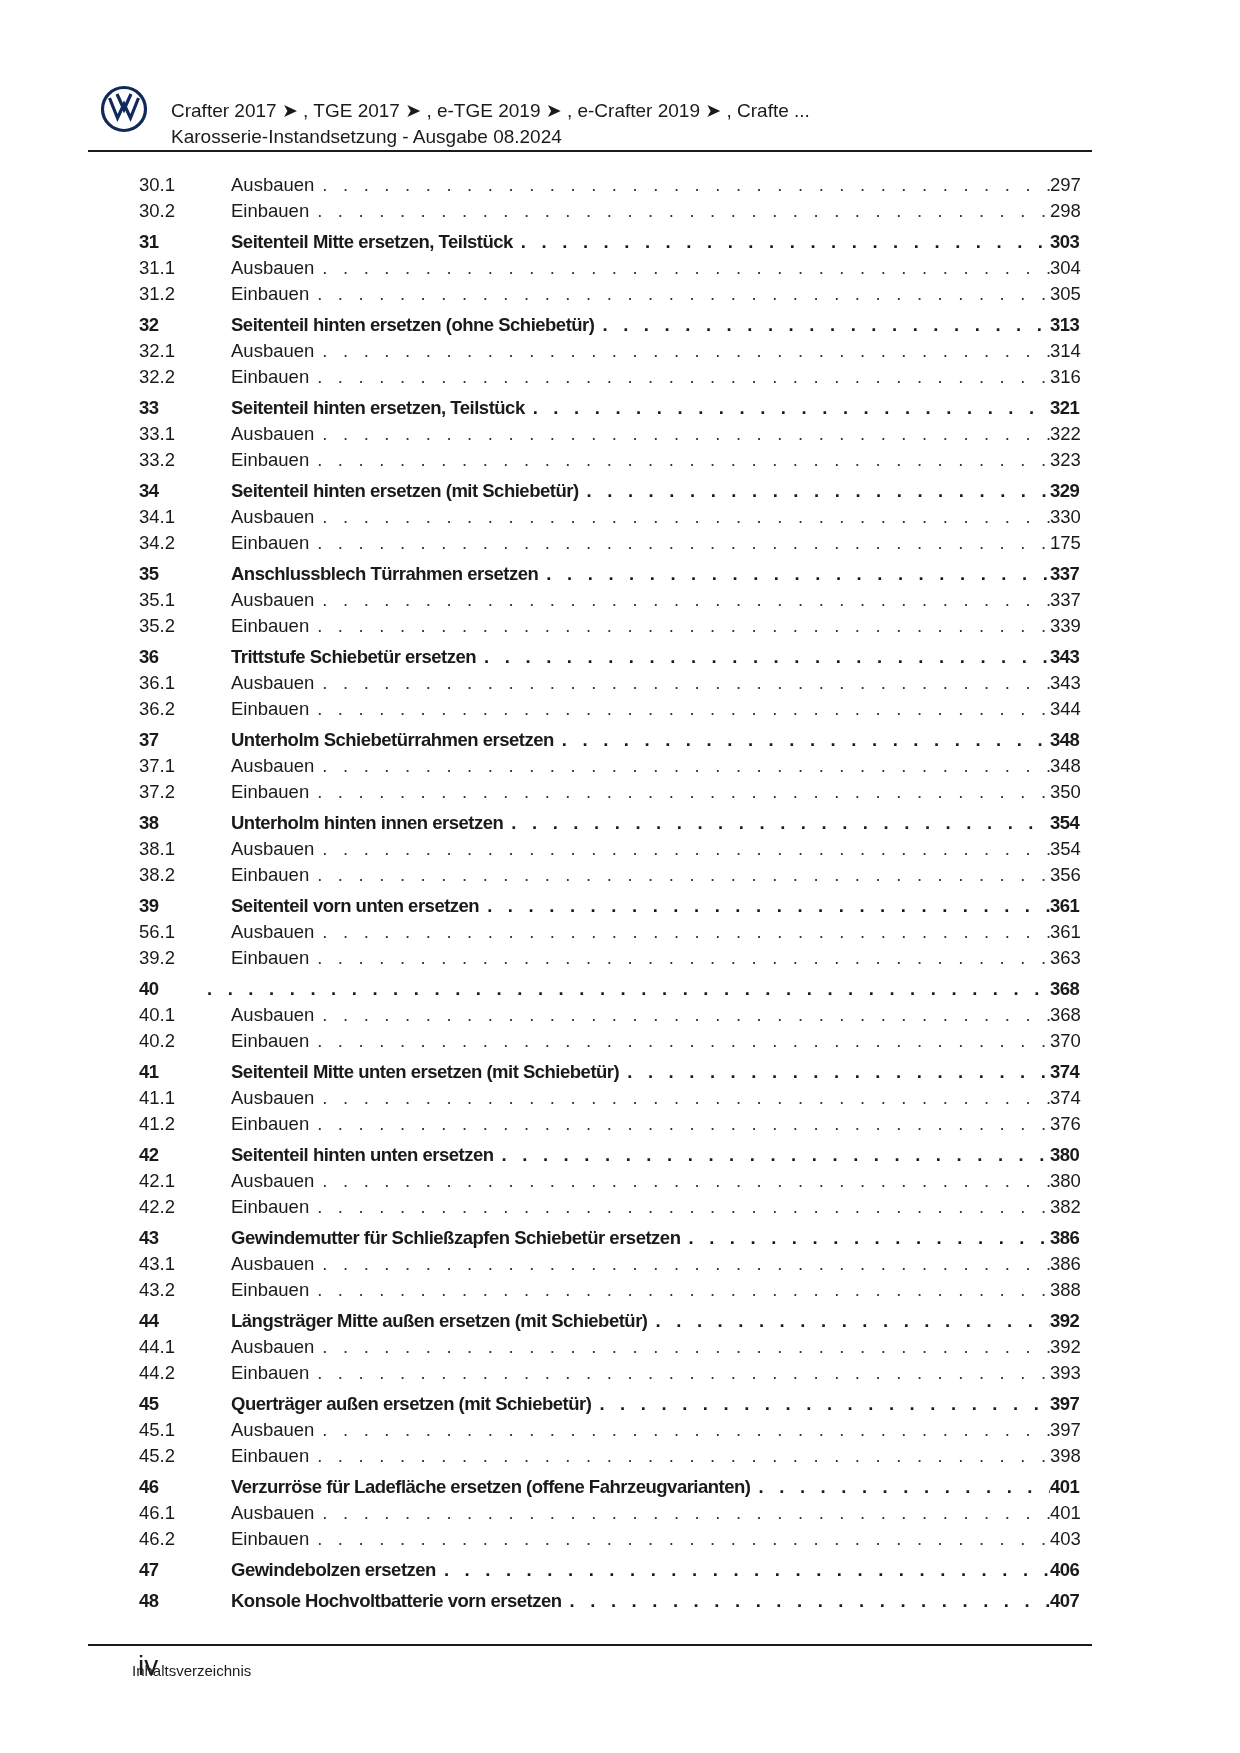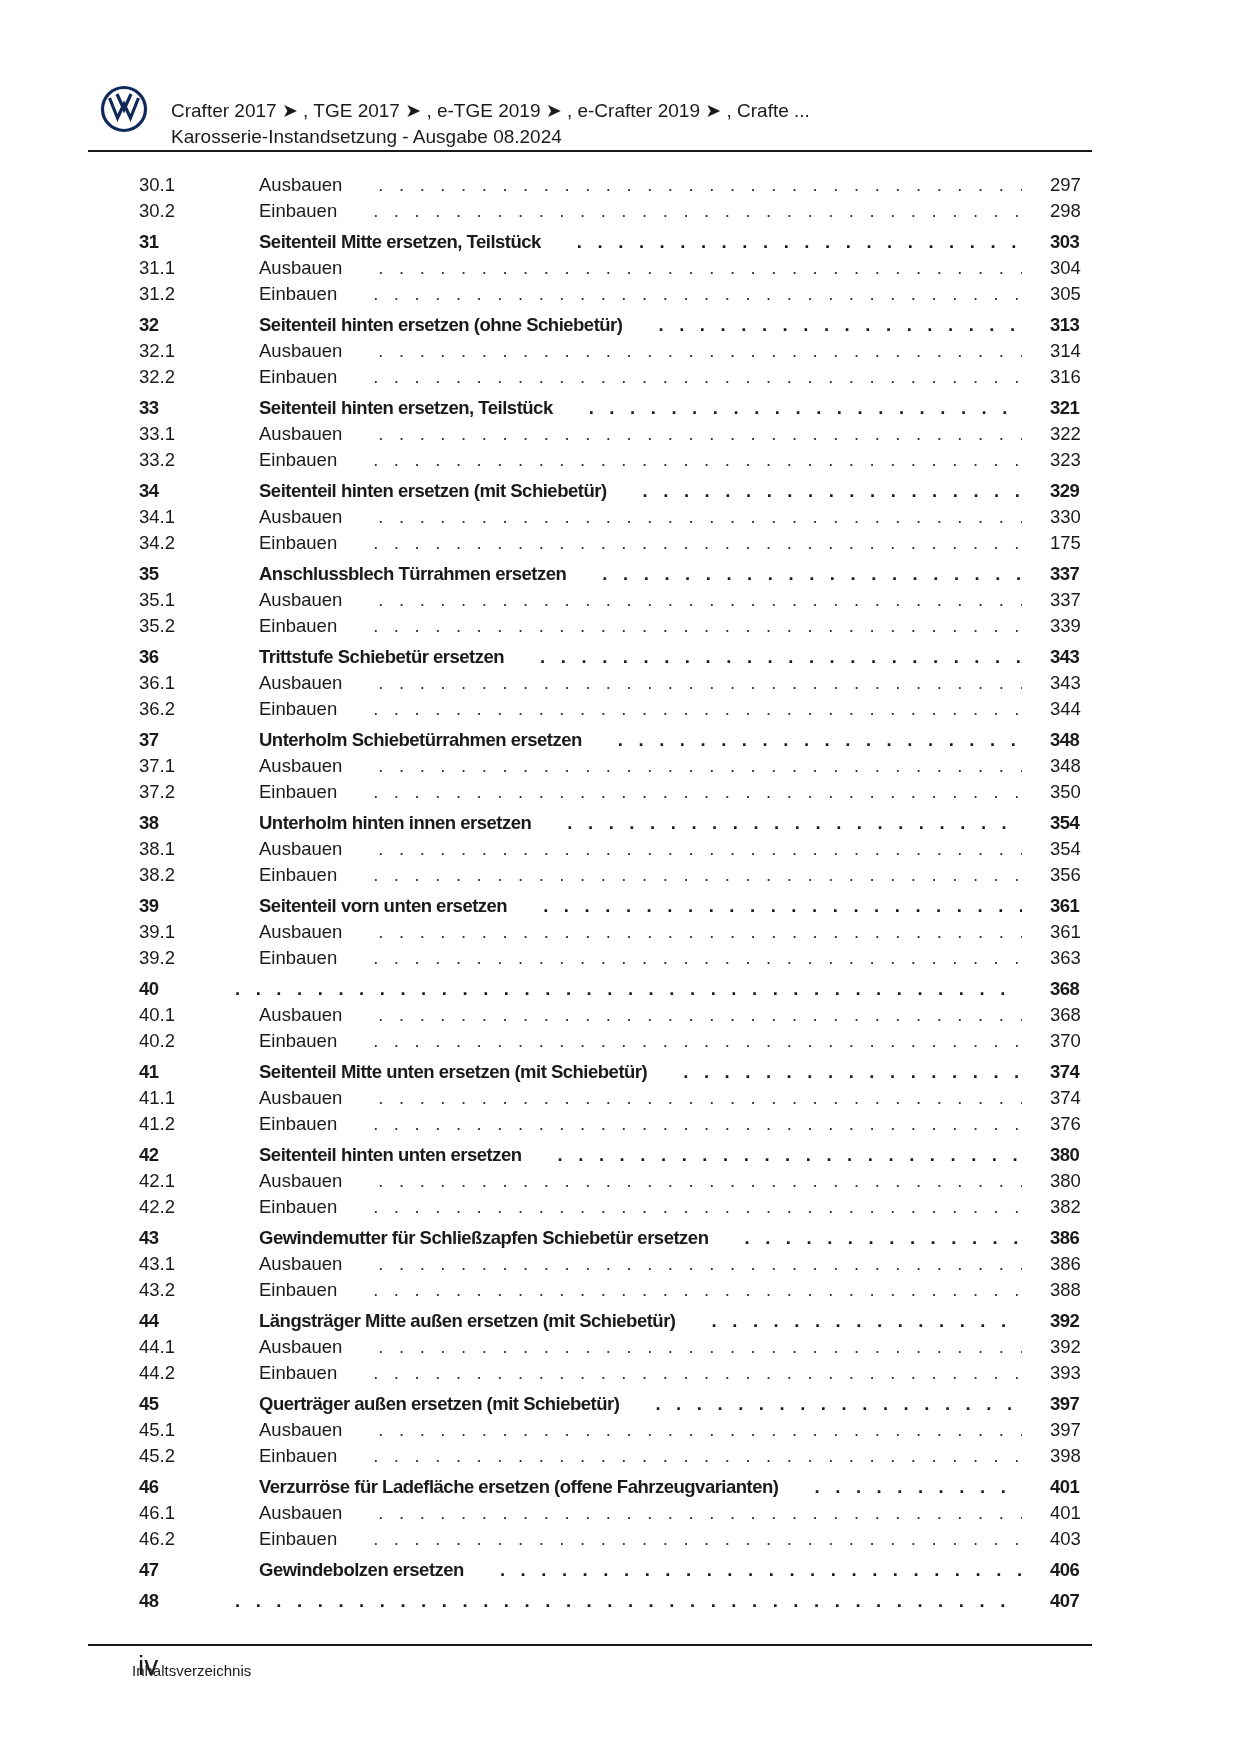--- a/index.html
+++ b/index.html
@@ -2,21 +2,21 @@
 <html><head>
 <meta charset="utf-8">
 <style>
   html, body { margin: 0; padding: 0; background: #ffffff; }
   body { width: 1240px; height: 1753px; position: relative; font-family: "Liberation Sans", sans-serif; color: #1a1a1a; overflow: hidden; }
   .logo { position: absolute; left: 100px; top: 85px; width: 48px; height: 48px; }
   .hdr-line1 { position: absolute; left: 171px; top: 100px; font-size: 19px; line-height: 22px; white-space: nowrap; }
   .hdr-line2 { position: absolute; left: 171px; top: 126px; font-size: 19px; line-height: 22px; white-space: nowrap; }
   .hdr-rule { position: absolute; left: 88px; top: 150px; width: 1004px; height: 2px; background: #1a1a1a; }
   .toc { position: absolute; left: 139px; top: 172px; width: 953px; }
-  .row { display: flex; align-items: baseline; height: 26px; line-height: 26px; font-size: 18.5px; gap: 28px; }
+  .row { display: flex; align-items: baseline; height: 26px; line-height: 26px; font-size: 18.5px; }
   .row.chapter { height: 31px; line-height: 26px; padding-top: 5px; box-sizing: border-box; height: 31px; font-weight: bold; letter-spacing: -0.5px; }
   .row .num { width: 68px; flex: 0 0 68px; }
   .row .title { flex: 0 0 auto; white-space: nowrap; padding-right: 8px; margin-left: 24px; }
   .row .leader { flex: 1 1 auto; overflow: hidden; white-space: nowrap; letter-spacing: 5.2px; color: #333; font-weight: normal; }
   .row.chapter .leader { font-weight: bold; color: #1a1a1a; }
   .row .page { flex: 0 0 42px; }
   .foot-rule { position: absolute; left: 88px; top: 1644px; width: 1004px; height: 2px; background: #1a1a1a; }
   .foot-page { position: absolute; left: 90px; top: 1650px; font-size: 28px; line-height: 32px; margin-left: 48px; }
   .foot-label { position: absolute; left: 132px; top: 1662px; font-size: 15px; line-height: 18px; }
 </style>
@@ -190,21 +190,21 @@
       <span class="leader">. . . . . . . . . . . . . . . . . . . . . . . . . . . . . . . . . . . . . . . . . . . . . . . . . . . . . . . . . . . . . . . . . . . . . . . . . . . . . . . . . . . . . . . . . . . . . . . . . . . . . . . . . .</span>
       <span class="page">356</span>
     </div>
     <div class="row chapter">
       <span class="num">39</span>
       <span class="title">Seitenteil vorn unten ersetzen</span>
       <span class="leader">. . . . . . . . . . . . . . . . . . . . . . . . . . . . . . . . . . . . . . . . . . . . . . . . . . . . . . . . . . . . . . . . . . . . . . . . . . . . . . . . . . . . . . . . . . . . . . . . . . . . . . . . . .</span>
       <span class="page">361</span>
     </div>
     <div class="row">
-      <span class="num">39.1</span>
+      <span class="num">56.1</span>
       <span class="title">Ausbauen</span>
       <span class="leader">. . . . . . . . . . . . . . . . . . . . . . . . . . . . . . . . . . . . . . . . . . . . . . . . . . . . . . . . . . . . . . . . . . . . . . . . . . . . . . . . . . . . . . . . . . . . . . . . . . . . . . . . . .</span>
       <span class="page">361</span>
     </div>
     <div class="row">
       <span class="num">39.2</span>
       <span class="title">Einbauen</span>
       <span class="leader">. . . . . . . . . . . . . . . . . . . . . . . . . . . . . . . . . . . . . . . . . . . . . . . . . . . . . . . . . . . . . . . . . . . . . . . . . . . . . . . . . . . . . . . . . . . . . . . . . . . . . . . . . .</span>
       <span class="page">363</span>
     </div>
@@ -334,20 +334,21 @@
       <span class="page">403</span>
     </div>
     <div class="row chapter">
       <span class="num">47</span>
       <span class="title">Gewindebolzen ersetzen</span>
       <span class="leader">. . . . . . . . . . . . . . . . . . . . . . . . . . . . . . . . . . . . . . . . . . . . . . . . . . . . . . . . . . . . . . . . . . . . . . . . . . . . . . . . . . . . . . . . . . . . . . . . . . . . . . . . . .</span>
       <span class="page">406</span>
     </div>
     <div class="row chapter">
       <span class="num">48</span>
+      <span class="title">Konsole Hochvoltbatterie vorn ersetzen</span>
       <span class="leader">. . . . . . . . . . . . . . . . . . . . . . . . . . . . . . . . . . . . . . . . . . . . . . . . . . . . . . . . . . . . . . . . . . . . . . . . . . . . . . . . . . . . . . . . . . . . . . . . . . . . . . . . . .</span>
       <span class="page">407</span>
     </div>
   </div>
 
 <div class="foot-rule"></div>
 <div class="foot-page">iv</div>
 <div class="foot-label">Inhaltsverzeichnis</div>
 
 </body></html>

